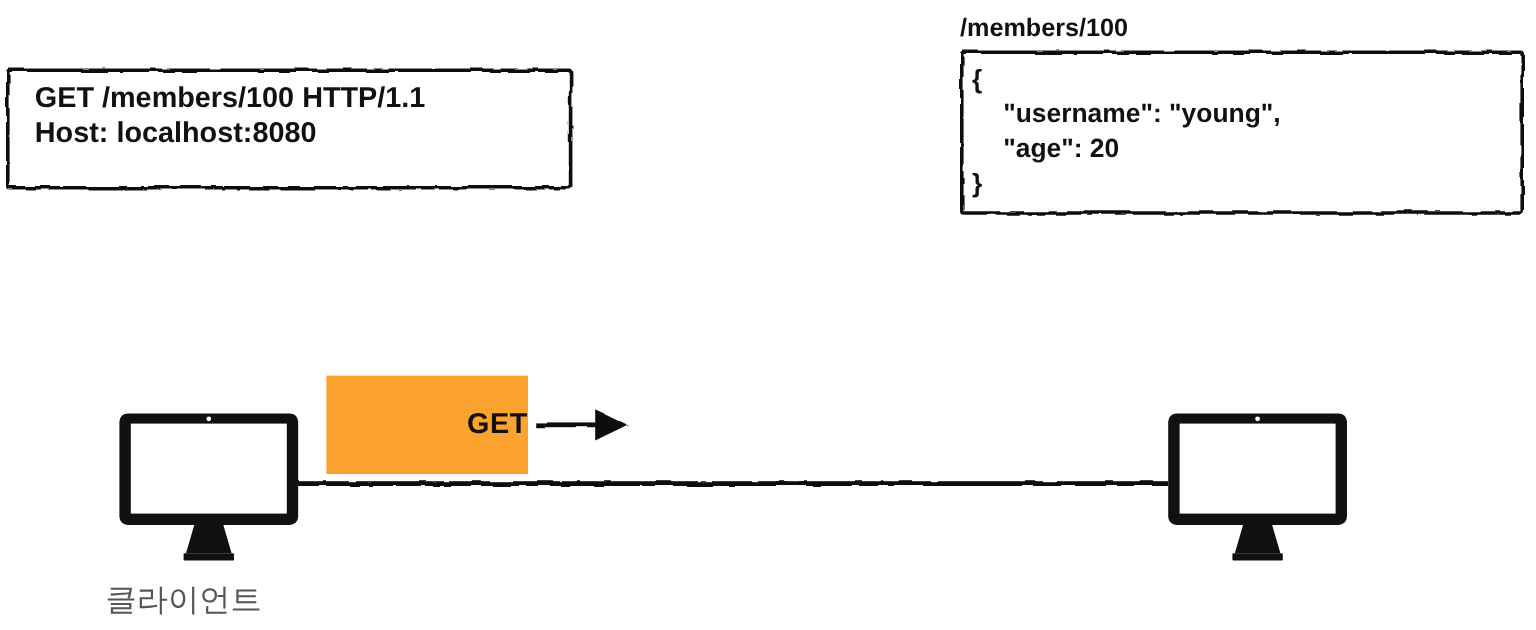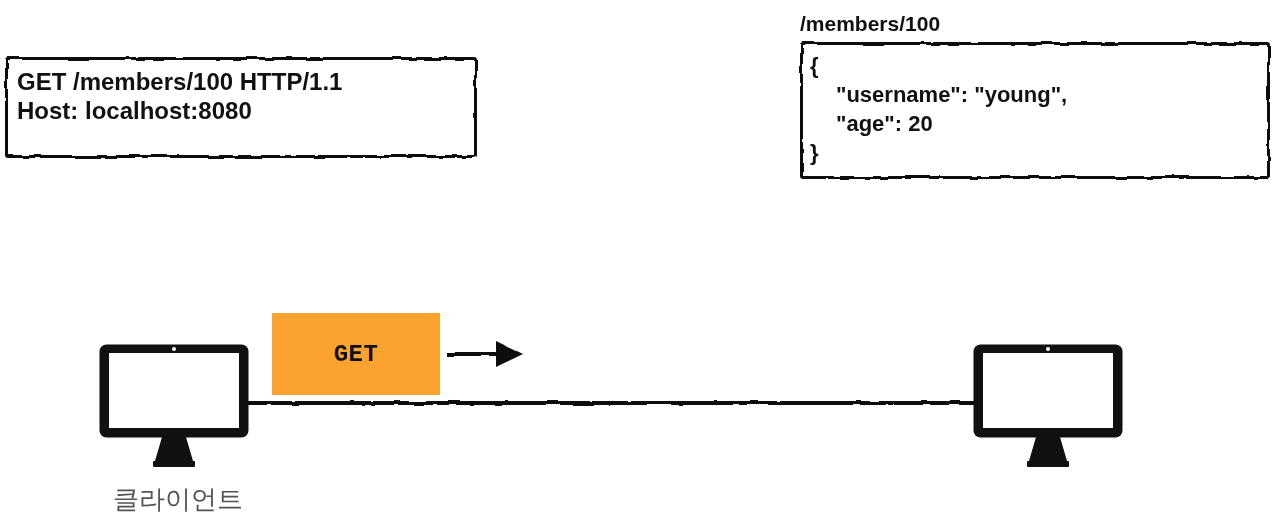--- a/index.html
+++ b/index.html
@@ -24,56 +24,55 @@
     position:absolute;inset:0;
     border:3px solid var(--ink);
     border-radius:3px;
     filter:url(#rough);
     pointer-events:none;
   }
   .box-content{position:relative;}
 
   #request-box{left:5px;top:57px;width:472px;height:101px;}
   #request-box .box-content{
-    padding:10px 12px 0 12px;
+    padding:10px 12px 0 24px;
     font-size:24px;font-weight:700;line-height:29px;
     letter-spacing:0;
   }
 
   #response-path-label{
     left:800px;top:12px;
     font-size:21px;font-weight:700;line-height:24px;
   }
 
   #response-box{left:800px;top:42px;width:470px;height:137px;}
   #response-box .box-content{
     padding:9px 12px 0 10px;
     font-size:22px;font-weight:700;line-height:29px;
   }
   #response-box .indent{padding-left:26px;}
 
   #method-box{
     left:272px;top:313px;width:168px;height:82px;
     background:var(--method-fill);
-    display:flex;align-items:center;justify-content:center;
+    display:flex;align-items:center;justify-content:flex-end;
     font-size:24px;font-weight:700;color:var(--ink);
     letter-spacing:0.5px;
-    font-family:Liberation Mono, monospace;
   }
 
   #arrow{left:444px;top:339px;}
   #connection-line{left:248px;top:397px;}
 
   #client-computer{left:99px;top:344px;}
   #server-computer{left:973px;top:344px;}
 
   .node-label{
     font-size:26px;font-weight:400;
     color:var(--node-label);
-    text-align:center;
+    text-align:left;
     line-height:30px;
   }
   #client-label{left:88px;top:484px;width:180px;}
   #server-label{left:982px;top:489px;width:152px;}
 
   .ink-fill{fill:var(--ink);}
   .white-fill{fill:#ffffff;}
   .rough-ink{filter:url(#rough);}
   .rough-line{filter:url(#roughLine);}
 </style>

